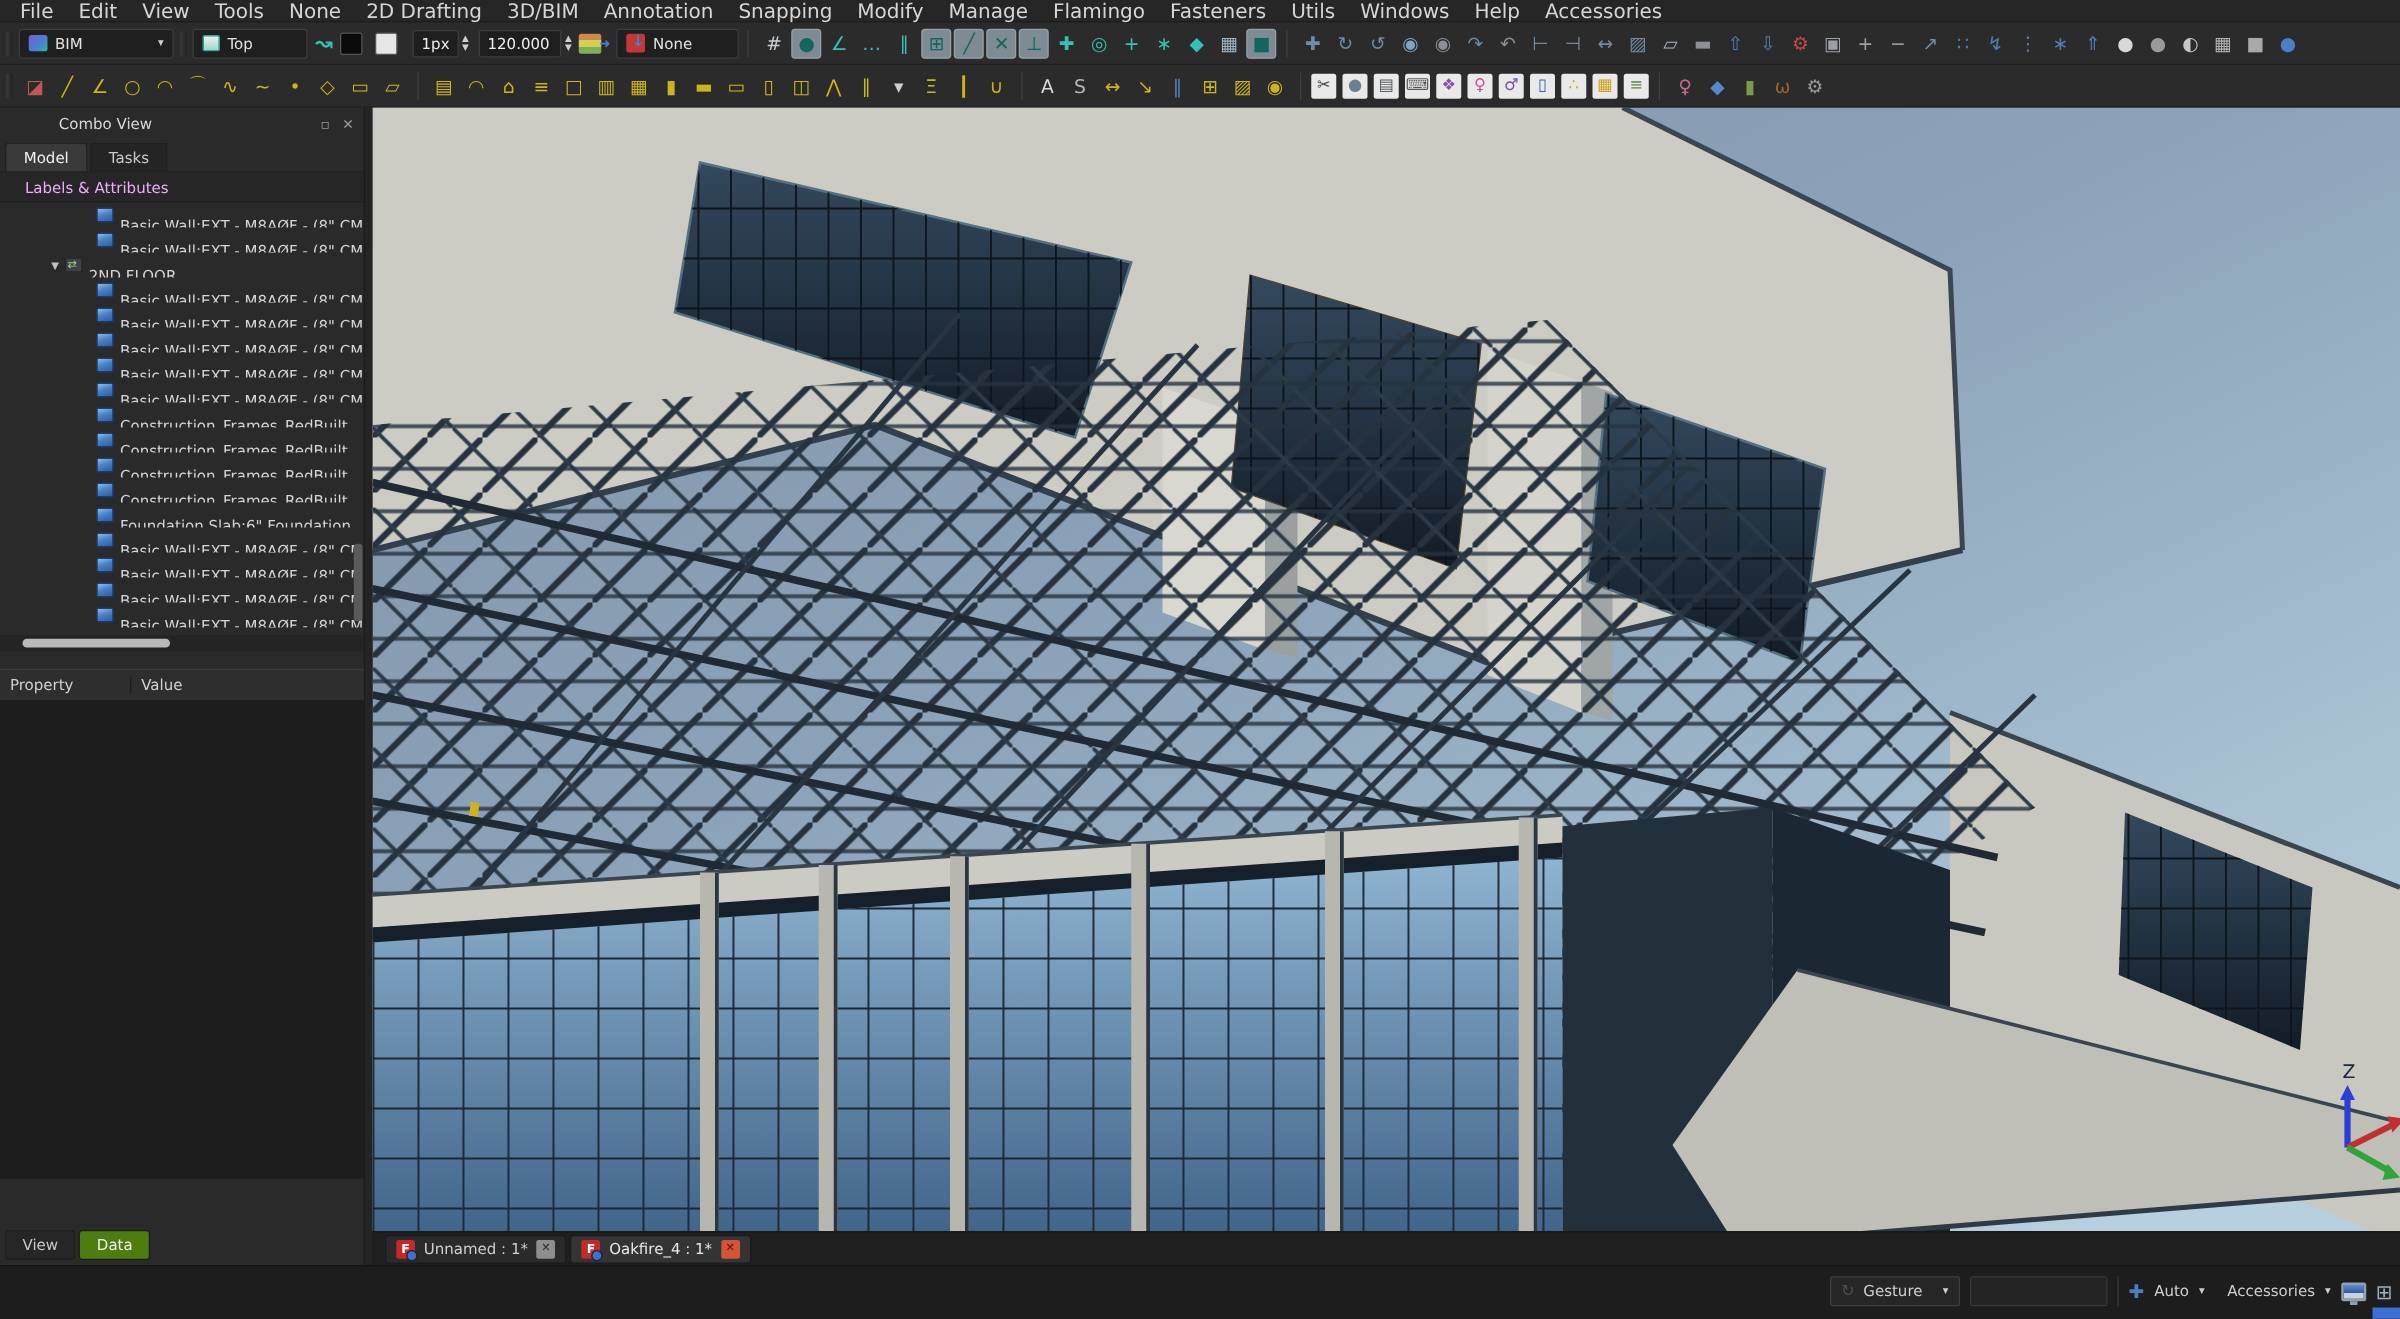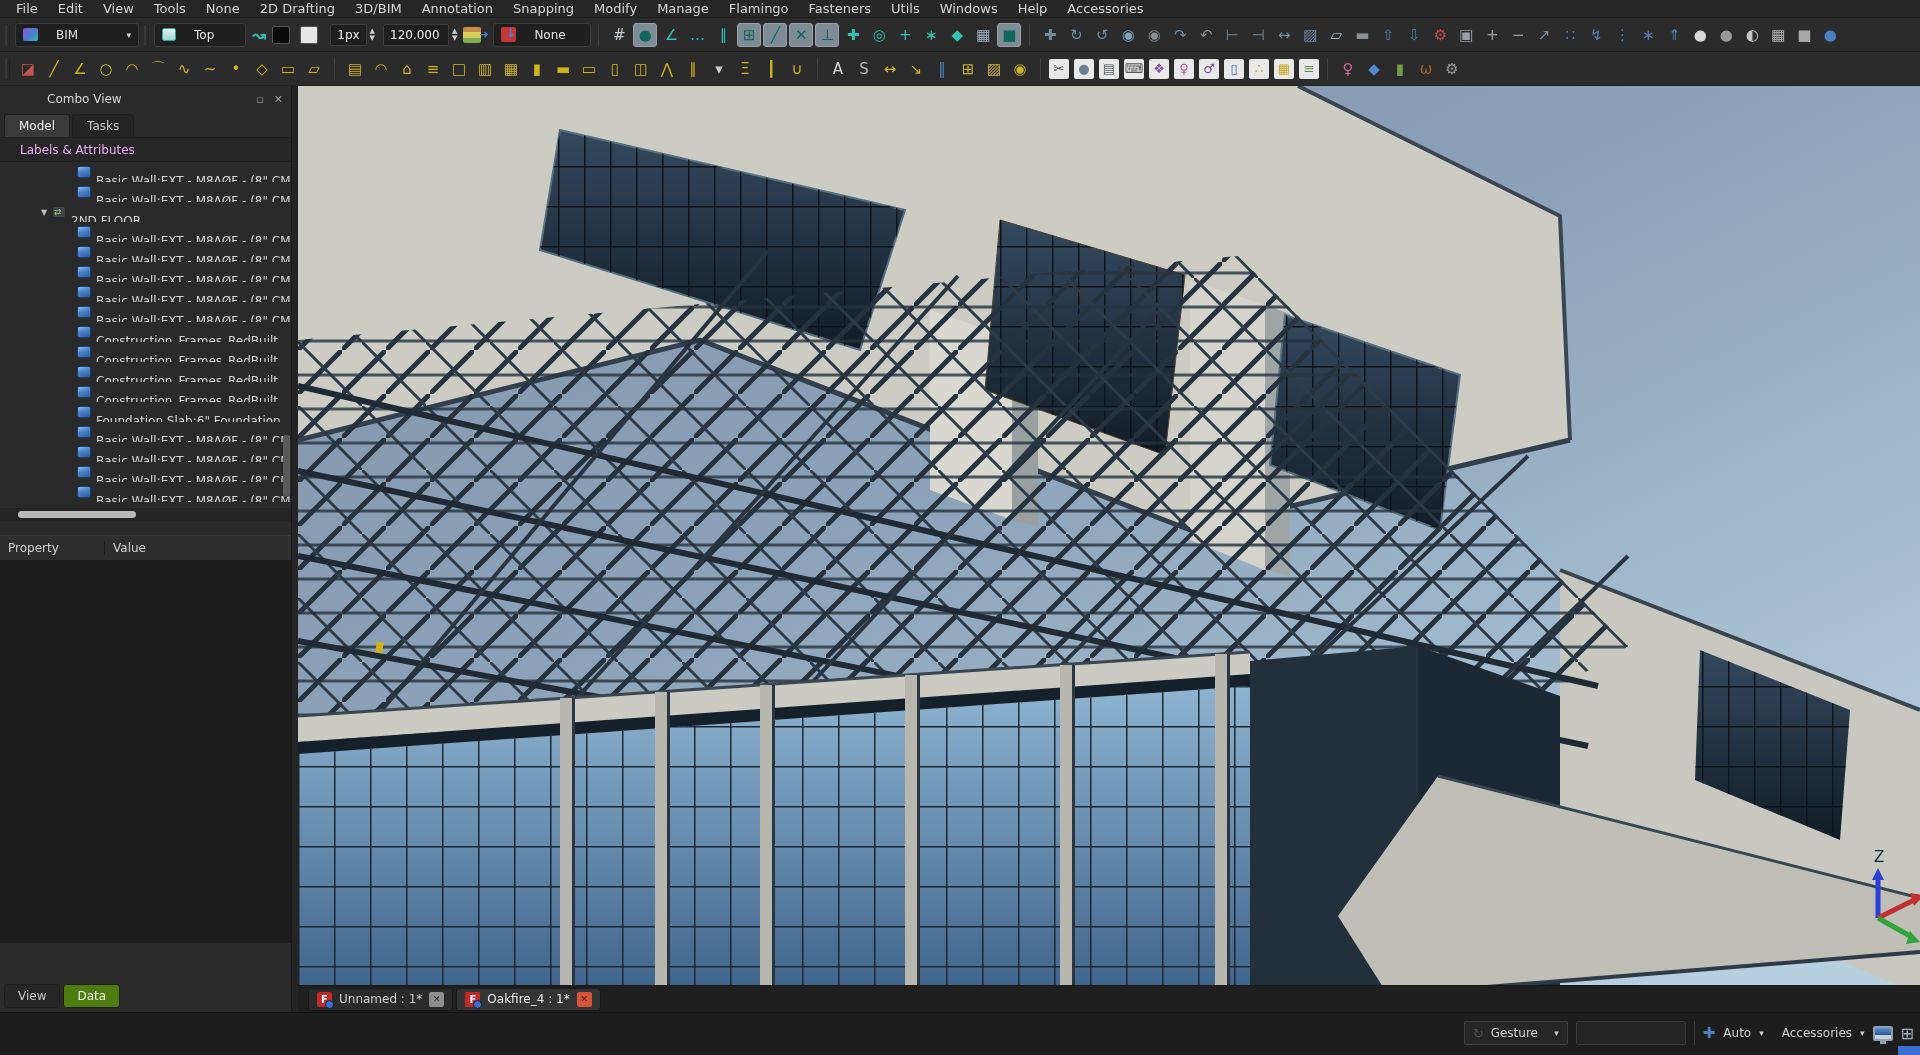--- a/index.html
+++ b/index.html
@@ -2,33 +2,33 @@
 <html><head>
 <meta charset="utf-8">
 <style>
   * { margin:0; padding:0; box-sizing:border-box; }
   html,body { width:1920px; height:1055px; overflow:hidden; background:#1e1e1e;
     font-family:"DejaVu Sans","Liberation Sans",sans-serif; color:#d4d4d4; }
 
   
   .menubar { position:absolute; left:0; top:0; width:1920px; height:18px;
     background:#262626; display:flex; align-items:center; padding-left:6px;
-    font-size:13px; border-bottom:1px solid #1c1c1c; }
+    font-size:16px; border-bottom:1px solid #1c1c1c; }
   .mitem { padding:0 10px; color:#d6d6d6; cursor:default; line-height:18px; }
 
   
   .tbrow { position:absolute; left:0; width:1920px; background:#2b2b2b;
     display:flex; align-items:center; border-bottom:1px solid #202020; }
   .tb1 { top:18px; height:34px; }
   .tb2 { top:52px; height:34px; }
   .handle { width:5px; height:20px; margin:0 5px;
     border-left:2px solid #383838; border-right:1px solid #232323; }
   .sep { width:1px; height:22px; background:#404040; margin:0 7px; }
   .combo { height:24px; background:#1f1f1f; border:1px solid #3d3d3d; border-radius:3px;
-    display:flex; align-items:center; gap:18px; padding:0 7px; font-size:12px; color:#e2e2e2; }
+    display:flex; align-items:center; gap:6px; padding:0 7px; font-size:12px; color:#e2e2e2; }
   .combo .arrow { margin-left:auto; font-size:9px; color:#cfcfcf; }
   .wbicon { width:15px; height:13px; border-radius:2px;
     background:linear-gradient(135deg,#7b5bd6 0%,#4a7fd0 55%,#35b5aa 100%); }
   .cubeicon { width:14px; height:13px; background:linear-gradient(#e8f4f2,#9fd6cf);
     border:1px solid #2fa89b; border-radius:2px; }
   .redicon { position:relative; width:15px; height:15px; background:#c23737; border-radius:2px; }
   .redicon:after { content:"↓"; position:absolute; left:4px; top:-1px; color:#4a7fd0;
     font-size:12px; font-weight:bold; }
   .swatch { width:18px; height:18px; border:1px solid #555; border-radius:2px; }
   .spin { height:22px; background:#1e1e1e; border:1px solid #3d3d3d; border-radius:2px;

